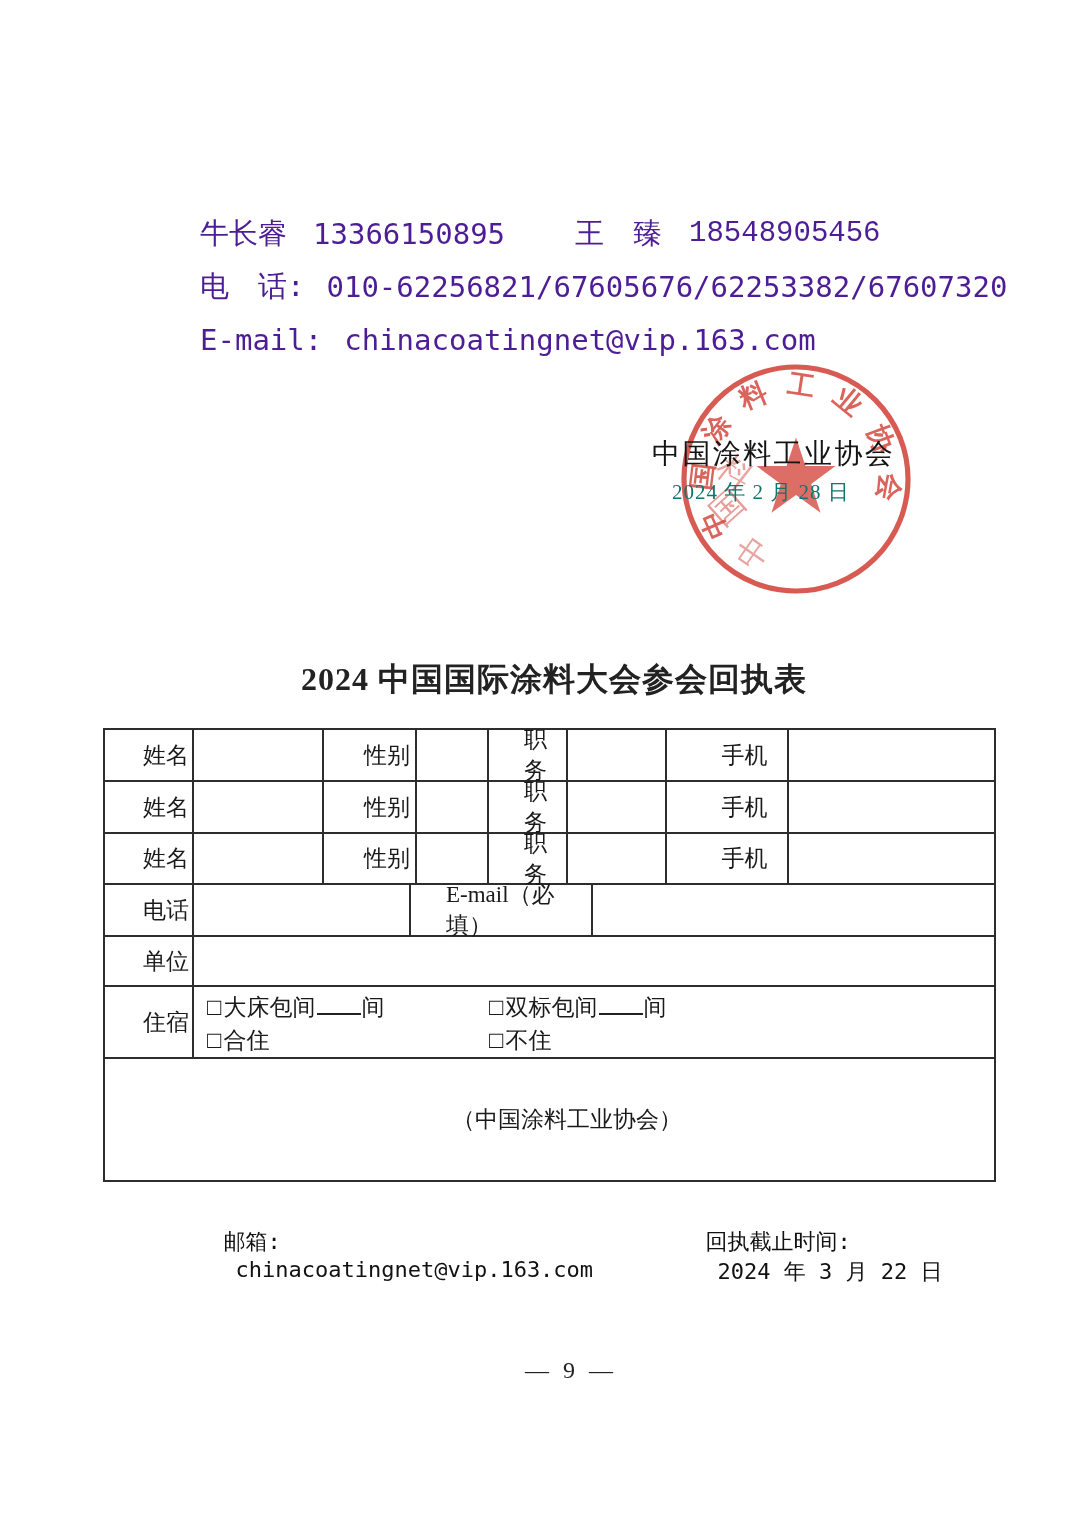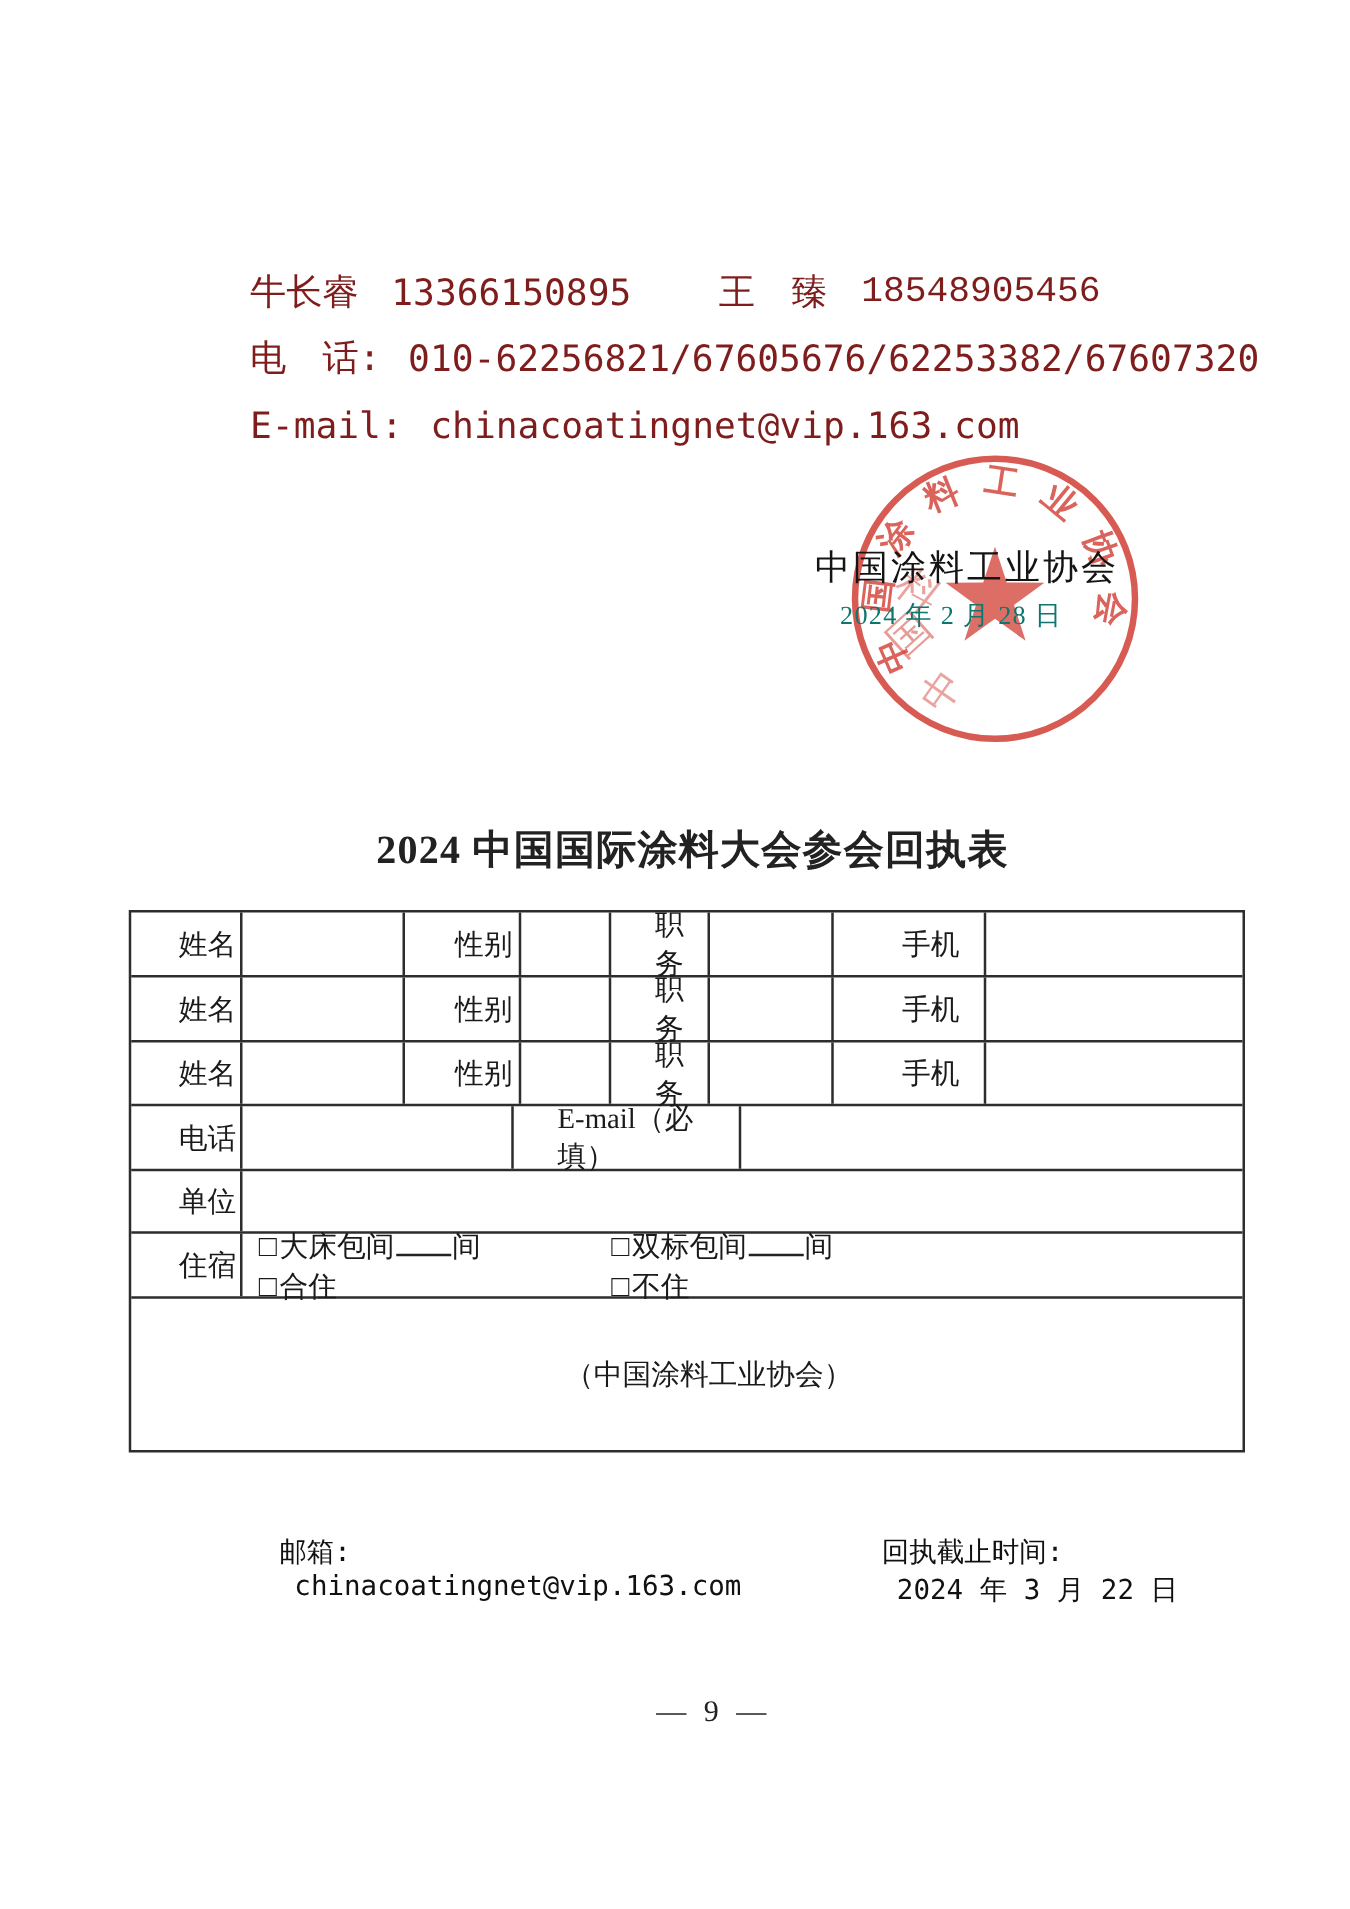--- a/index.html
+++ b/index.html
@@ -7,21 +7,21 @@
     position:relative; width:1080px; height:1527px; margin:0 auto;
     background:#ffffff; overflow:hidden;
     font-family:"Liberation Serif","DejaVu Serif",serif;
     color:#1c1c1c;
   }
 
   
   .contact-block {
     position:absolute; left:200px; top:207px;
     font-family:"DejaVu Sans Mono","Liberation Mono",monospace;
-    font-size:29px; color:#7f1d1d;
+    font-size:29px; color:#4c1d95;
   }
   .contact-line { height:53px; display:flex; align-items:center; white-space:pre; }
   .c-p1 { margin-left:26px; }
   .c-n2 { margin-left:70px; }
   .c-p2 { margin-left:27px;font-family:Liberation Mono, monospace; }
   .c-val { margin-left:22px; }
 
   
   .stamp-svg { position:absolute; left:676px; top:358px; width:240px; height:242px; opacity:.92; z-index:1; }
   .stamp-org  { position:absolute; left:652px; top:435px; font-size:28px; letter-spacing:2.4px; color:#141414; z-index:3; white-space:pre; }
@@ -41,21 +41,21 @@
     font-size:23px; color:#1a1a1a;
   }
   .t-row { display:flex; border-bottom:2px solid #2d2d2d; box-sizing:border-box; }
   .t-row:last-child { border-bottom:none; }
   .t-cell {
     border-right:2px solid #2d2d2d; box-sizing:border-box;
     display:flex; align-items:center; justify-content:center;padding-left:35px;
   }
   .t-cell:last-child { border-right:none; }
   .rh1 { height:52px; } .rh2 { height:52px; } .rh3 { height:51px; }
-  .rh4 { height:50px; } .rh5 { height:52px; } .rh6 { height:52px;font-family:Liberation Serif, serif; } .rh7 { height:121px; }
+  .rh4 { height:50px; } .rh5 { height:52px; } .rh6 { height:72px;font-family:Liberation Serif, serif; } .rh7 { height:121px; }
   .w-label { width:89px; }
   .w-nameblank { width:130px; }
   .w-gender { width:93px; }
   .w-genderblank { width:72px; }
   .w-pos { width:79px; }
   .w-posblank { width:99px; }
   .w-mobile { width:122px; }
   .w-rest { flex:1; }
   .w-phoneblank { width:217px; }
   .w-emaillabel { width:182px; }

